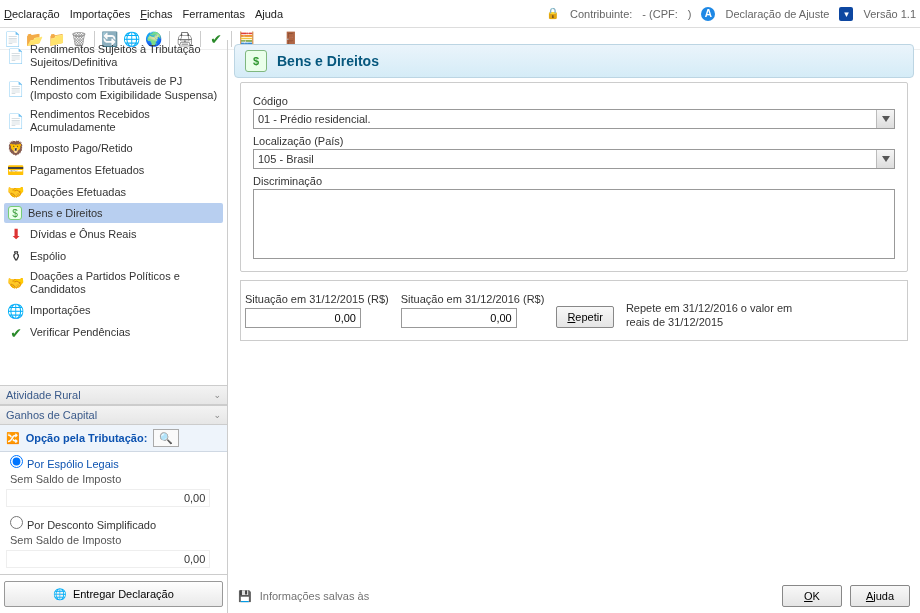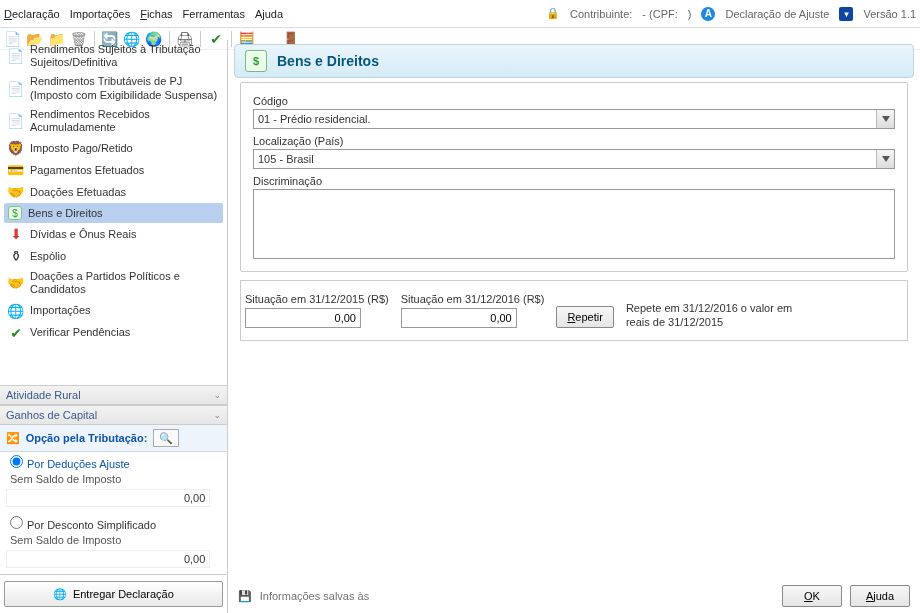--- a/index.html
+++ b/index.html
@@ -163,21 +163,21 @@
       </div>
 
     <div class="tax-row">
       <span style="color:#2a8">🔀</span>
       <span style="font-weight:bold;color:#0d53b1">Opção pela Tributação:</span>
       <span class="searchbtn">
           <span>🔍</span>
         </span>
     </div>
 
-    <div class="opt"><input type="radio" checked="" style=""><span style="color:#0d53b1">Por Deduções Ajuste</span></div>
+    <div class="opt"><input type="radio" checked="" style=""><span style="color:#0d53b1">Por Espólio Legais</span></div>
     <div class="subline">Sem Saldo de Imposto</div>
     <div class="numbox">0,00</div>
 
     <div class="opt"><input type="radio" style=""><span>Por Desconto Simplificado</span></div>
     <div class="subline">Sem Saldo de Imposto</div>
     <div class="numbox">0,00</div>
 
     <div class="deliver-wrap">
       <button class="deliver">
         <span style="color:#5898d4">🌐</span>

